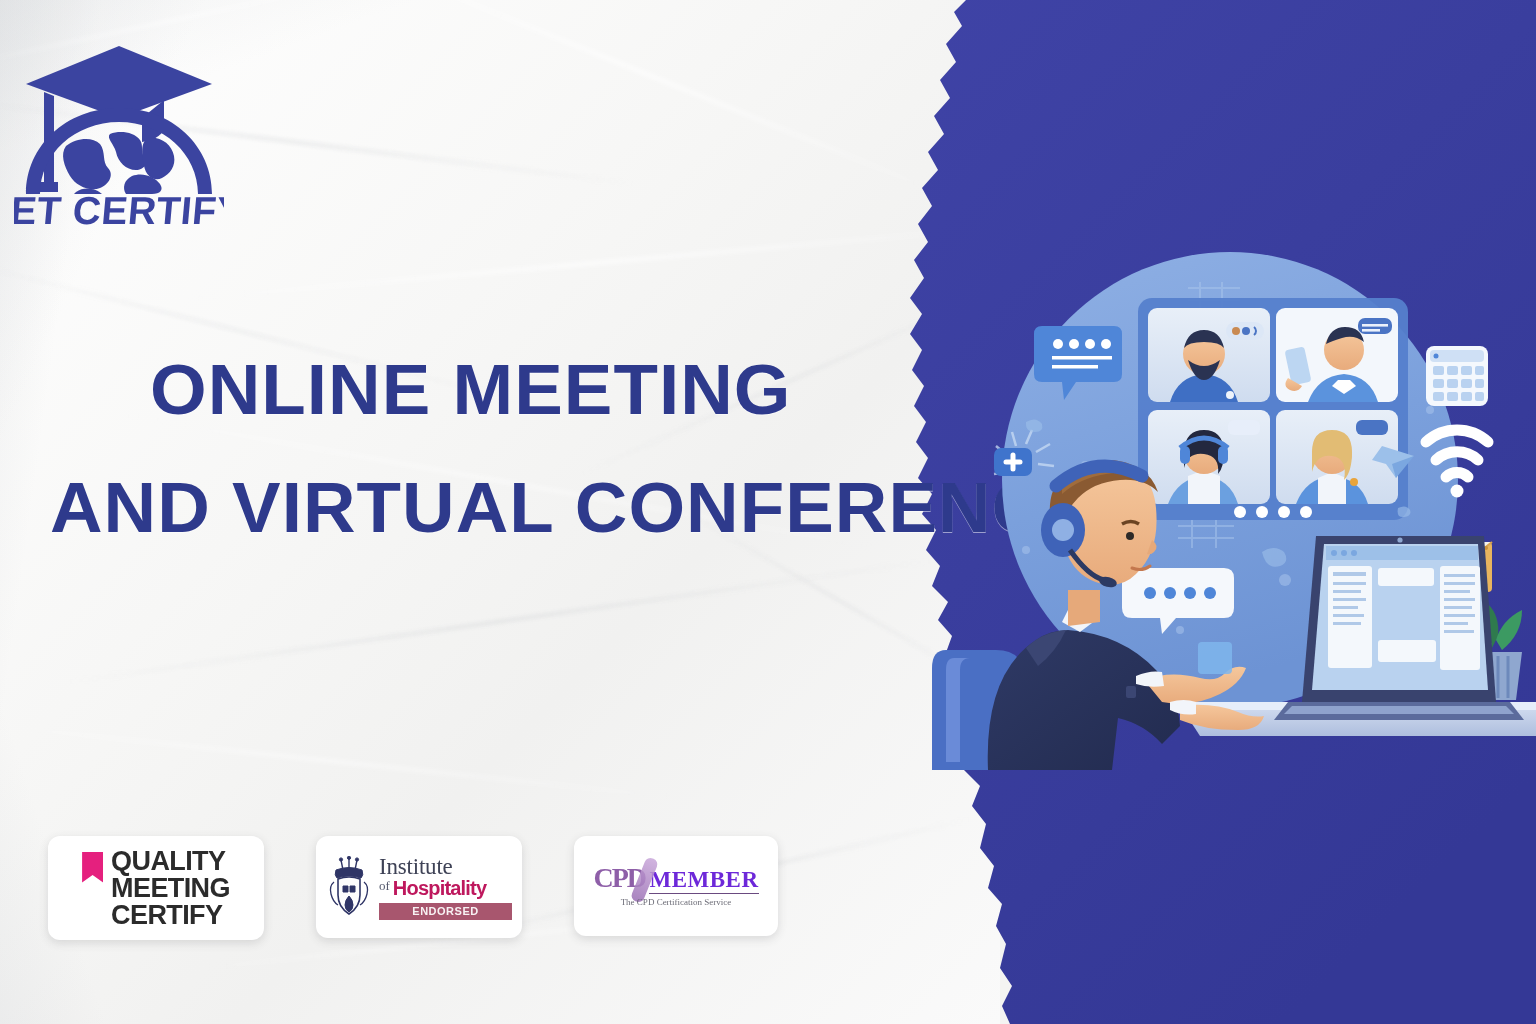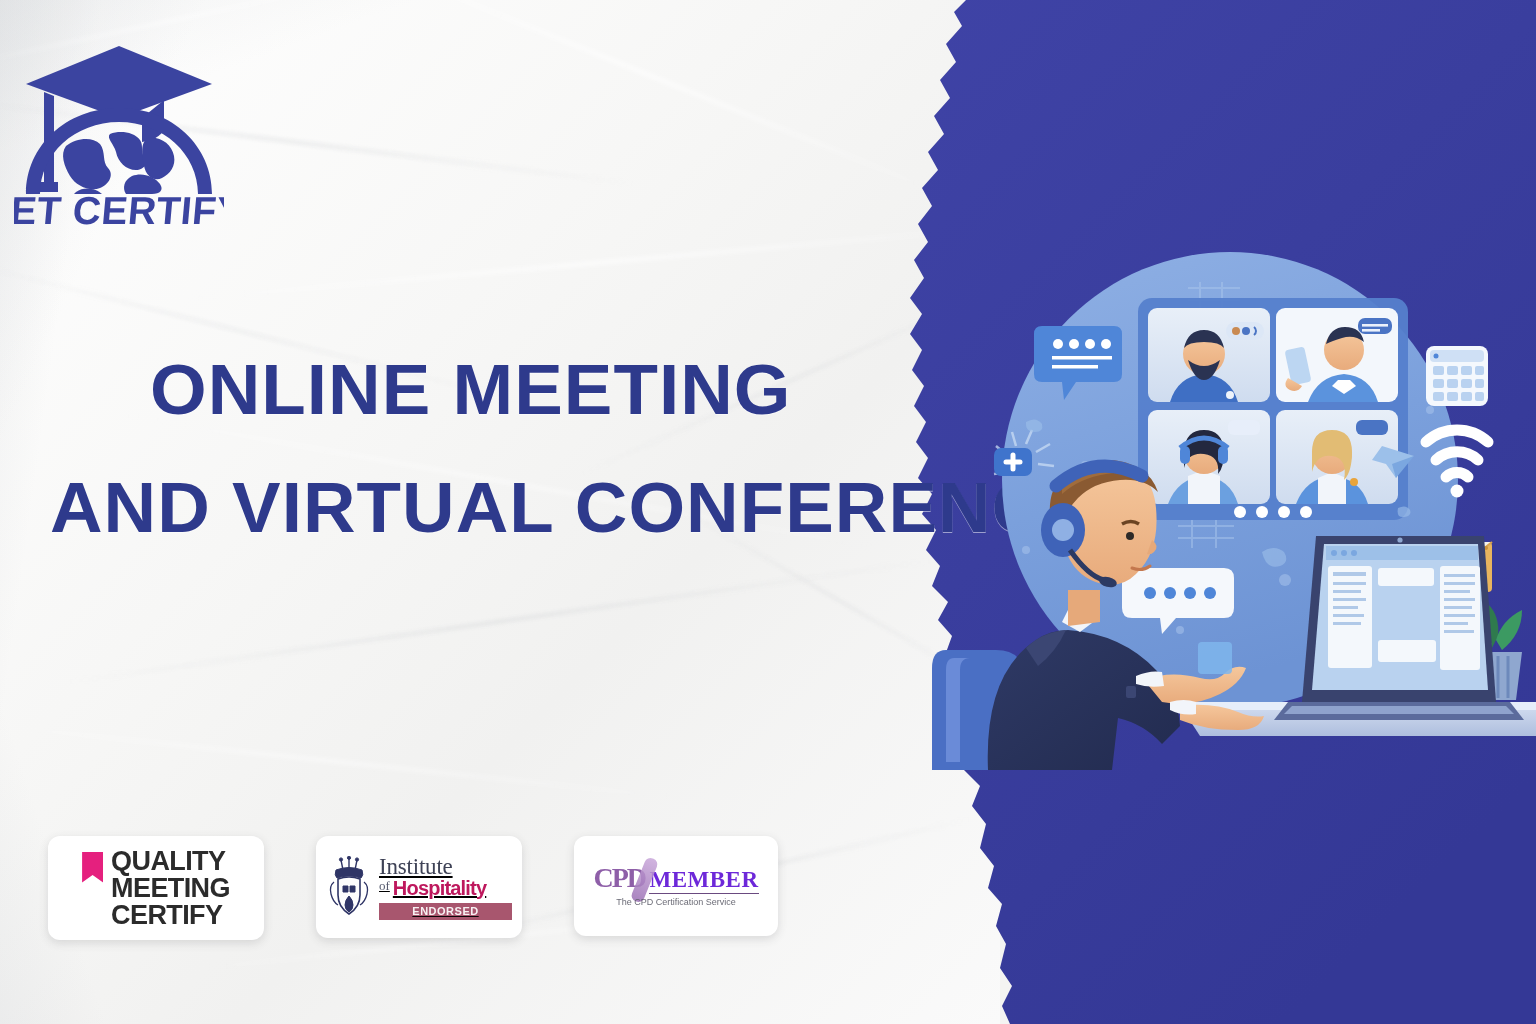--- a/index.html
+++ b/index.html
@@ -112,21 +112,21 @@
     font-weight:bold;
     font-size:27px; line-height:1.0;
     color:#2b2b2b; letter-spacing:-.6px;
     text-align:left;
   }
   .qls-text span { display:block; }
 
   
   .ioh-inner { display:flex; align-items:center; gap:7px; width:100%; }
   .ioh-crest { width:46px; height:62px; flex:none; }
-  .ioh-right { flex:1;text-decoration:underline; }
+  .ioh-right { flex:1; }
   .ioh-l1 {
     font-family:"Liberation Serif", serif;
     font-size:23px; color:#3e4256; line-height:1.0;
     letter-spacing:-.2px;
   }
   .ioh-l2 { display:flex; align-items:flex-start; gap:3px; }
   .ioh-of { font-family:"Liberation Serif", serif; font-size:13px; color:#555a6e; }
   .ioh-hosp {
     font-family:"Liberation Sans", sans-serif;
     font-weight:bold; font-size:20px; color:#be185d;
@@ -165,21 +165,21 @@
   .cpd-member {
     font-family:"Liberation Serif", serif;
     font-weight:bold; font-size:23px; line-height:1.0;
     color:#6d28d9; letter-spacing:.5px;
     margin-top:-5px;
     border-bottom:1.5px solid #6a4a80;
     padding-bottom:2px;
     display:inline-block;
   }
   .cpd-sub {
-    font-family:Liberation Sans, sans-serif;
+    font-family:Liberation Serif, serif;
     font-size:9px; color:#5a5a66;
     line-height:1.15; margin-top:3px;
     filter:blur(.55px); opacity:.9;
   }
 
   
   .illustration {
     position:absolute; left:930px; top:250px;
     width:606px; height:520px;
   }

